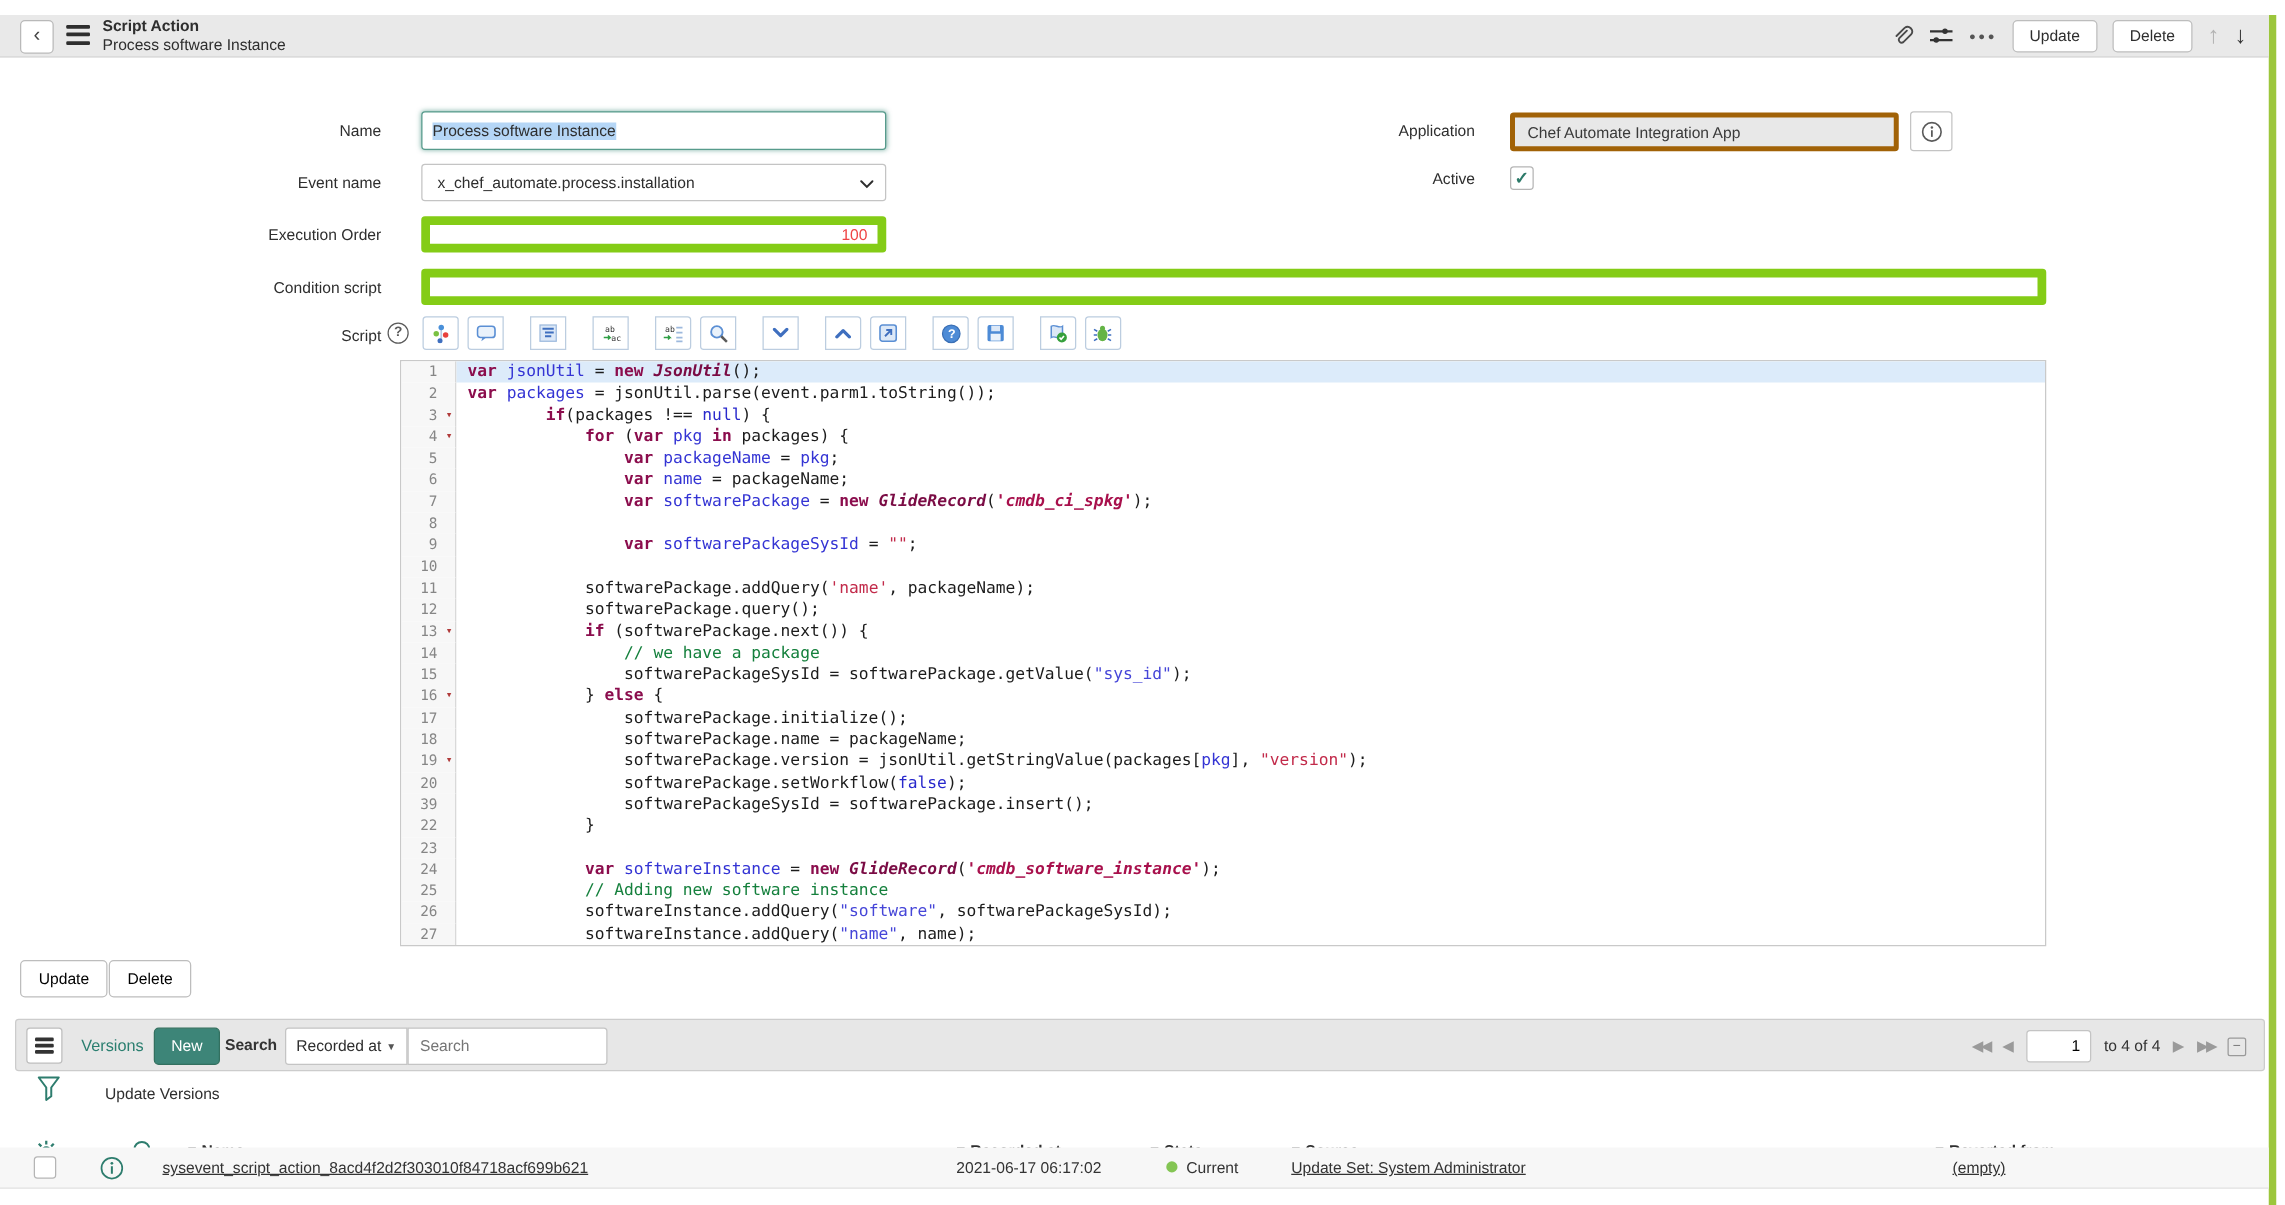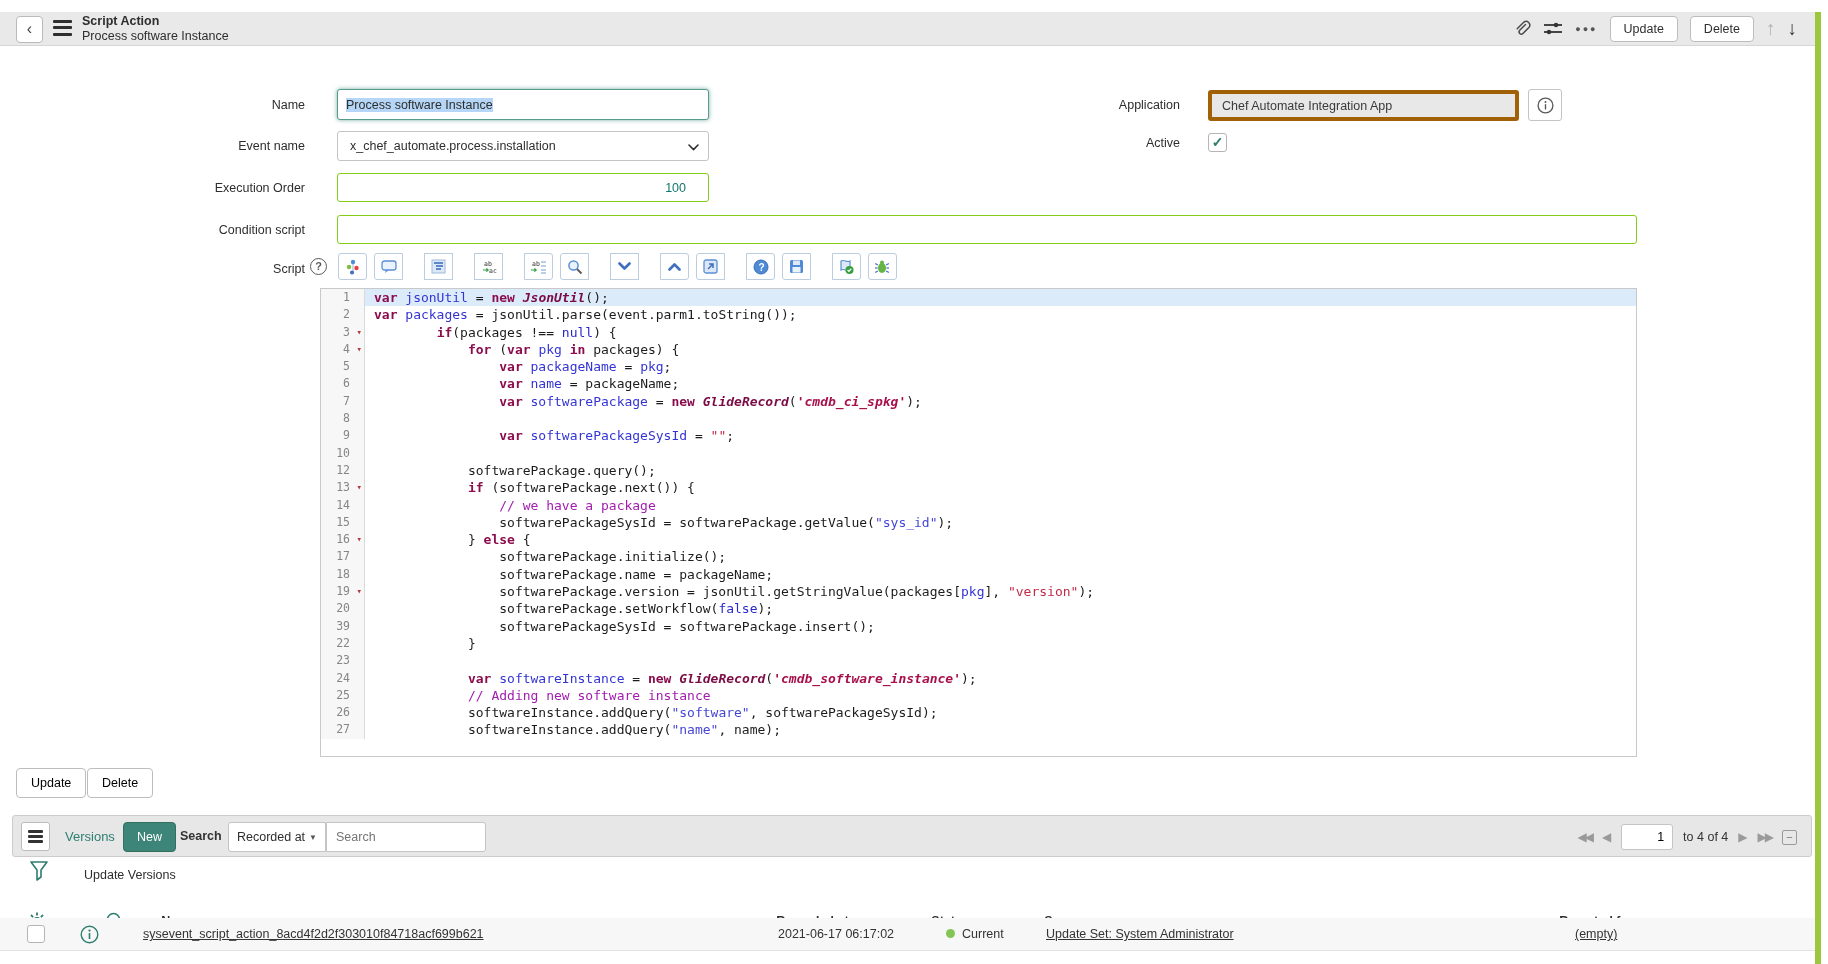--- a/index.html
+++ b/index.html
@@ -22,21 +22,21 @@
   .dots3 { font-size:9px; color:#555; letter-spacing:2px; cursor:pointer; }
   .arrow-up { font-size:19px; color:#b3b3b3; cursor:pointer; }
   .arrow-dn { font-size:19px; color:#333; cursor:pointer; }
 
   
   .flabel { position:absolute; width:230px; text-align:right; font-size:12.5px; color:#2e2e2e; }
   .name-input { position:absolute; left:337px; top:89px; width:372px; height:31px; border:1px solid #579b8c; border-radius:3px; box-shadow:0 0 4px rgba(87,155,140,.8); background:#fff; font-size:12.5px; padding:0 8px; display:flex; align-items:center; cursor:text; }
   .sel-text { background:#b5d6f6; }
   .select-like { position:absolute; left:337px; top:131px; width:372px; height:30px; border:1px solid #c4c4c4; border-radius:3px; background:#fff; font-size:12.5px; padding:0 26px 0 12px; display:flex; align-items:center; cursor:pointer; }
   .select-like svg { position:absolute; right:9px; top:12px; }
-  .txt-input { position:absolute; border:1px solid #84cc16; border-radius:3px; background:#fff; font-size:12.5px; padding:0 22px; font-family:"Liberation Sans",sans-serif; color:#0f766e; }
+  .txt-input { position:absolute; border:7px solid #84cc16; border-radius:3px; background:#fff; font-size:12.5px; padding:0 8px; font-family:"Liberation Sans",sans-serif; color:#ef4444; }
   .ro-field { position:absolute; left:1208px; top:90px; width:311px; height:31px; background:#e8e8e8; border:4px solid #a16207; border-radius:3px; font-size:12.5px; padding:0 10px; display:flex; align-items:center; color:#3a3a3a; }
   .info-btn { position:absolute; left:1528px; top:89px; width:34px; height:32px; background:#fff; border:1px solid #c4c4c4; border-radius:3px; display:flex; align-items:center; justify-content:center; cursor:pointer; }
   .chk { position:absolute; left:1208px; top:133px; width:19px; height:19px; background:#fff; border:1px solid #b5b5b5; border-radius:3px; color:#2c7a69; font-size:14px; font-weight:bold; text-align:center; line-height:17px; cursor:pointer; }
 
   
   .help-q { position:absolute; left:310px; top:258px; width:17px; height:17px; border:1.4px solid #5a5a5a; border-radius:50%; font-size:11px; font-weight:bold; color:#5a5a5a; text-align:center; line-height:14px; cursor:pointer; }
   .tbar { position:absolute; left:338px; top:253px; display:flex; gap:7px; }
   .tgrp { display:flex; border-radius:3px;gap:22px; }
   .tbtn { width:29px; height:27px; background:#fff; border:1px solid #bccde0; display:flex; align-items:center; justify-content:center; cursor:pointer; margin-left:-1px; }
   .tgrp .tbtn:first-child { border-radius:3px 0 0 3px; margin-left:0; }
@@ -49,21 +49,21 @@
   .gutter-cell { flex:0 0 44px; background:#f7f7f7; border-right:1px solid #d9d9d9; color:#868686; font-size:11.5px; text-align:right; padding-right:14px; position:relative; }
   .fold { position:absolute; right:2px; top:0; color:#b03a3a; font-size:9px; }
   .code-text { padding-left:9px; flex:1; }
   .code-line.active .code-text { background:#dcebfa; }
   .tk-kw { color:#8b0d4d; font-weight:bold; }
   .tk-def { color:#3434d4; }
   .tk-type { color:#7a0b44; font-weight:bold; font-style:italic; }
   .tk-str { color:#c22a4a; }
   .tk-strt { color:#a8104c; font-weight:bold; font-style:italic; }
   .tk-str2 { color:#4646d8; }
-  .tk-com { color:#a21caf; }
+  .tk-com { color:#15803d; }
   .tk-atom { color:#2929cc; }
   .tk-pl { color:#1c1c1c; }
 
   
   .fbtn { position:absolute; top:768px; height:30px; background:#fff; border:1px solid #bdbdbd; border-radius:4px; font-size:12.5px; padding:0 14px; cursor:pointer; }
 
   
   .vbar { position:absolute; left:12px; top:815px; width:1800px; height:42px; background:#e7e7e7; border:1px solid #cccccc; border-radius:3px; }
   .vhamb { position:absolute; left:8px; top:6px; width:29px; height:29px; background:#fff; border:1px solid #bdbdbd; border-radius:3px; display:flex; flex-direction:column; justify-content:center; align-items:center; gap:2.5px; cursor:pointer; }
   .vhamb div { width:15px; height:2.5px; background:#333; border-radius:1px; }
@@ -79,21 +79,21 @@
   .pag input { width:52px; height:26px; border:1px solid #c4c4c4; border-radius:3px; text-align:right; font-size:12.5px; padding-right:8px; font-family:"Liberation Sans",sans-serif; }
   .pag .range { font-size:12.5px; color:#333; }
   .pag .mini { width:15px; height:15px; border:1px solid #9a9a9a; border-radius:2px; color:#777; font-size:11px; line-height:12px; text-align:center; cursor:pointer; }
 
   .vfilter-row { position:absolute; left:0; top:860px; width:1529px; height:32px; }
   .vfilter-row .lbl { position:absolute; left:84px; top:8px; font-size:12.5px; }
   .list-hdr { position:absolute; left:0; top:910px; width:1709px; height:24px; border-bottom:1px solid #d9d9d9; }
   .col { position:absolute; font-size:12.5px; font-weight:bold; color:#2e2e2e; white-space:nowrap; }
   .col .eq { color:#555; font-weight:normal; margin-right:4px; cursor:pointer; }
   .vrow { position:absolute; left:0; top:918px; width:1815px; height:33px; background:#f7f7f7; border-bottom:1px solid #e2e2e2; }
-  .cell { position:absolute; top:9px; font-size:12.5px; color:#333; white-space:nowrap;margin-left:13px; }
+  .cell { position:absolute; top:9px; font-size:12.5px; color:#333; white-space:nowrap; }
   .rowchk { position:absolute; left:27px; top:7px; width:18px; height:18px; background:#fff; border:1px solid #b5b5b5; border-radius:3px; cursor:pointer; }
   .link { text-decoration:underline; cursor:pointer; color:#333; }
   .dot { display:inline-block; width:9px; height:9px; border-radius:50%; background:#84c554; margin-right:7px; }
 </style>
 </head>
 <body>
 
 <div id="frame">
 
   <div class="green-edge"></div>
@@ -289,20 +289,21 @@
         <div class="code-line active"><span class="gutter-cell">1</span><span class="code-text"><span class="tk-kw">var</span><span class="tk-pl"> </span><span class="tk-def">jsonUtil</span><span class="tk-pl"> = </span><span class="tk-kw">new</span><span class="tk-pl"> </span><span class="tk-type">JsonUtil</span><span class="tk-pl">();</span></span></div>
         <div class="code-line"><span class="gutter-cell">2</span><span class="code-text"><span class="tk-kw">var</span><span class="tk-pl"> </span><span class="tk-def">packages</span><span class="tk-pl"> = jsonUtil.parse(event.parm1.toString());</span></span></div>
         <div class="code-line"><span class="gutter-cell">3<span class="fold">▾</span></span><span class="code-text"><span class="tk-pl">        </span><span class="tk-kw">if</span><span class="tk-pl">(packages !== </span><span class="tk-atom">null</span><span class="tk-pl">) {</span></span></div>
         <div class="code-line"><span class="gutter-cell">4<span class="fold">▾</span></span><span class="code-text"><span class="tk-pl">            </span><span class="tk-kw">for</span><span class="tk-pl"> (</span><span class="tk-kw">var</span><span class="tk-pl"> </span><span class="tk-def">pkg</span><span class="tk-pl"> </span><span class="tk-kw">in</span><span class="tk-pl"> packages) {</span></span></div>
         <div class="code-line"><span class="gutter-cell">5</span><span class="code-text"><span class="tk-pl">                </span><span class="tk-kw">var</span><span class="tk-pl"> </span><span class="tk-def">packageName</span><span class="tk-pl"> = </span><span class="tk-def">pkg</span><span class="tk-pl">;</span></span></div>
         <div class="code-line"><span class="gutter-cell">6</span><span class="code-text"><span class="tk-pl">                </span><span class="tk-kw">var</span><span class="tk-pl"> </span><span class="tk-def">name</span><span class="tk-pl"> = packageName;</span></span></div>
         <div class="code-line"><span class="gutter-cell">7</span><span class="code-text"><span class="tk-pl">                </span><span class="tk-kw">var</span><span class="tk-pl"> </span><span class="tk-def">softwarePackage</span><span class="tk-pl"> = </span><span class="tk-kw">new</span><span class="tk-pl"> </span><span class="tk-type">GlideRecord</span><span class="tk-pl">(</span><span class="tk-strt">'cmdb_ci_spkg'</span><span class="tk-pl">);</span></span></div>
         <div class="code-line"><span class="gutter-cell">8</span><span class="code-text"></span></div>
         <div class="code-line"><span class="gutter-cell">9</span><span class="code-text"><span class="tk-pl">                </span><span class="tk-kw">var</span><span class="tk-pl"> </span><span class="tk-def">softwarePackageSysId</span><span class="tk-pl"> = </span><span class="tk-str">""</span><span class="tk-pl">;</span></span></div>
         <div class="code-line"><span class="gutter-cell">10</span><span class="code-text"></span></div>
+        <div class="code-line"><span class="gutter-cell">11</span><span class="code-text"><span class="tk-pl">            softwarePackage.addQuery(</span><span class="tk-str">'name'</span><span class="tk-pl">, packageName);</span></span></div>
         <div class="code-line"><span class="gutter-cell">12</span><span class="code-text"><span class="tk-pl">            softwarePackage.query();</span></span></div>
         <div class="code-line"><span class="gutter-cell">13<span class="fold">▾</span></span><span class="code-text"><span class="tk-pl">            </span><span class="tk-kw">if</span><span class="tk-pl"> (softwarePackage.next()) {</span></span></div>
         <div class="code-line"><span class="gutter-cell">14</span><span class="code-text"><span class="tk-pl">                </span><span class="tk-com">// we have a package</span></span></div>
         <div class="code-line"><span class="gutter-cell">15</span><span class="code-text"><span class="tk-pl">                softwarePackageSysId = softwarePackage.getValue(</span><span class="tk-str2">"sys_id"</span><span class="tk-pl">);</span></span></div>
         <div class="code-line"><span class="gutter-cell">16<span class="fold">▾</span></span><span class="code-text"><span class="tk-pl">            } </span><span class="tk-kw">else</span><span class="tk-pl"> {</span></span></div>
         <div class="code-line"><span class="gutter-cell">17</span><span class="code-text"><span class="tk-pl">                softwarePackage.initialize();</span></span></div>
         <div class="code-line"><span class="gutter-cell">18</span><span class="code-text"><span class="tk-pl">                softwarePackage.name = packageName;</span></span></div>
         <div class="code-line"><span class="gutter-cell">19<span class="fold">▾</span></span><span class="code-text"><span class="tk-pl">                softwarePackage.version = jsonUtil.getStringValue(packages[</span><span class="tk-def">pkg</span><span class="tk-pl">], </span><span class="tk-str">"version"</span><span class="tk-pl">);</span></span></div>
         <div class="code-line"><span class="gutter-cell">20</span><span class="code-text"><span class="tk-pl">                softwarePackage.setWorkflow(</span><span class="tk-atom">false</span><span class="tk-pl">);</span></span></div>
         <div class="code-line"><span class="gutter-cell">39</span><span class="code-text"><span class="tk-pl">                softwarePackageSysId = softwarePackage.insert();</span></span></div>

